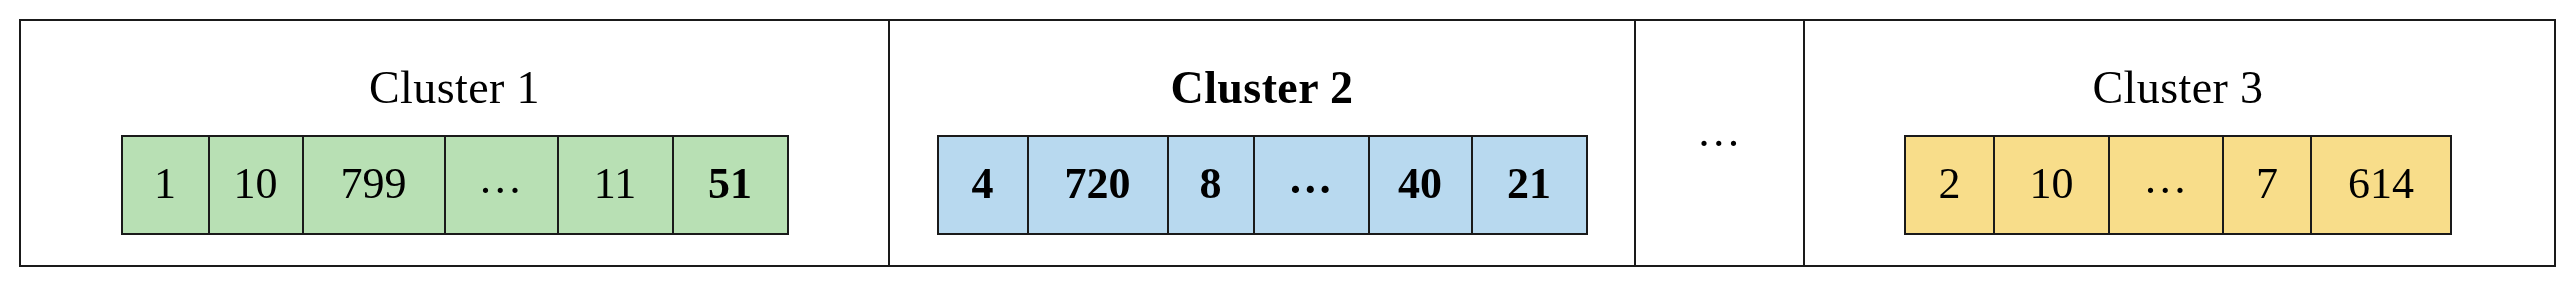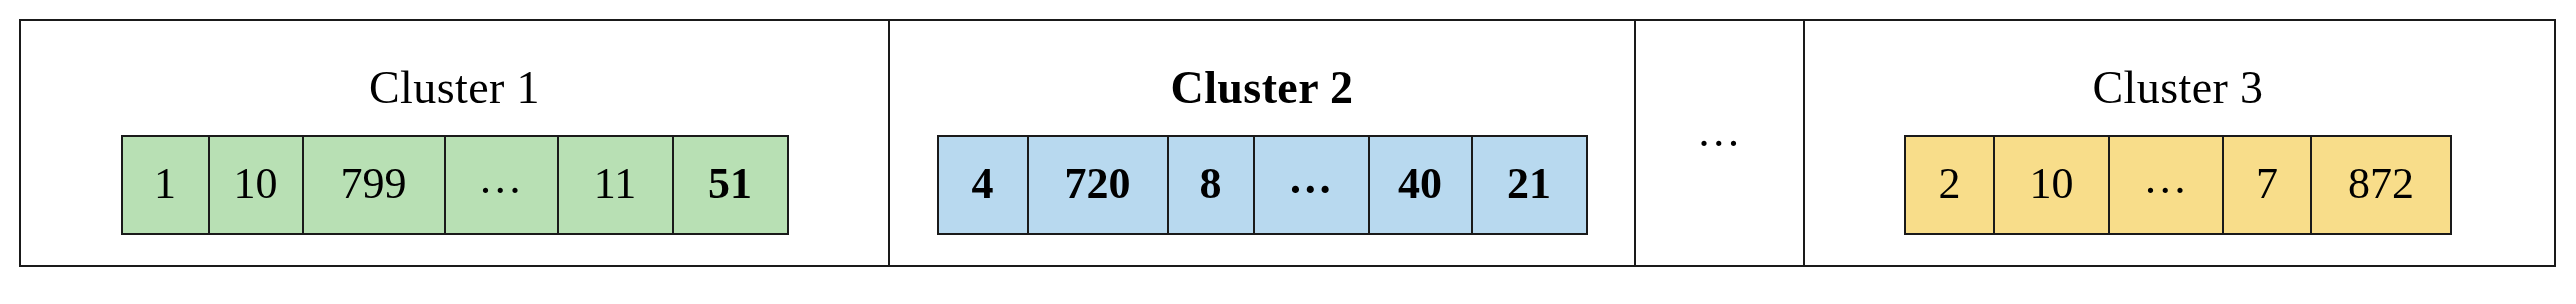--- a/index.html
+++ b/index.html
@@ -146,19 +146,19 @@
       <div class="gap-ellipsis">…</div>
     </div>
 
     <div class="panel panel-cluster-5">
       <div class="panel-title">Cluster 3</div>
       <div class="cell-row">
         <div class="cell fill-yellow" style="width:87px;">2</div>
         <div class="cell fill-yellow" style="width:115px;">10</div>
         <div class="cell fill-yellow ellipsis" style="width:114px;">…</div>
         <div class="cell fill-yellow" style="width:88px;">7</div>
-        <div class="cell fill-yellow" style="width:140px;">872</div>
+        <div class="cell fill-yellow" style="width:140px;">614</div>
       </div>
     </div>
 
   </div>
 </div>
 
 
 </body></html>

